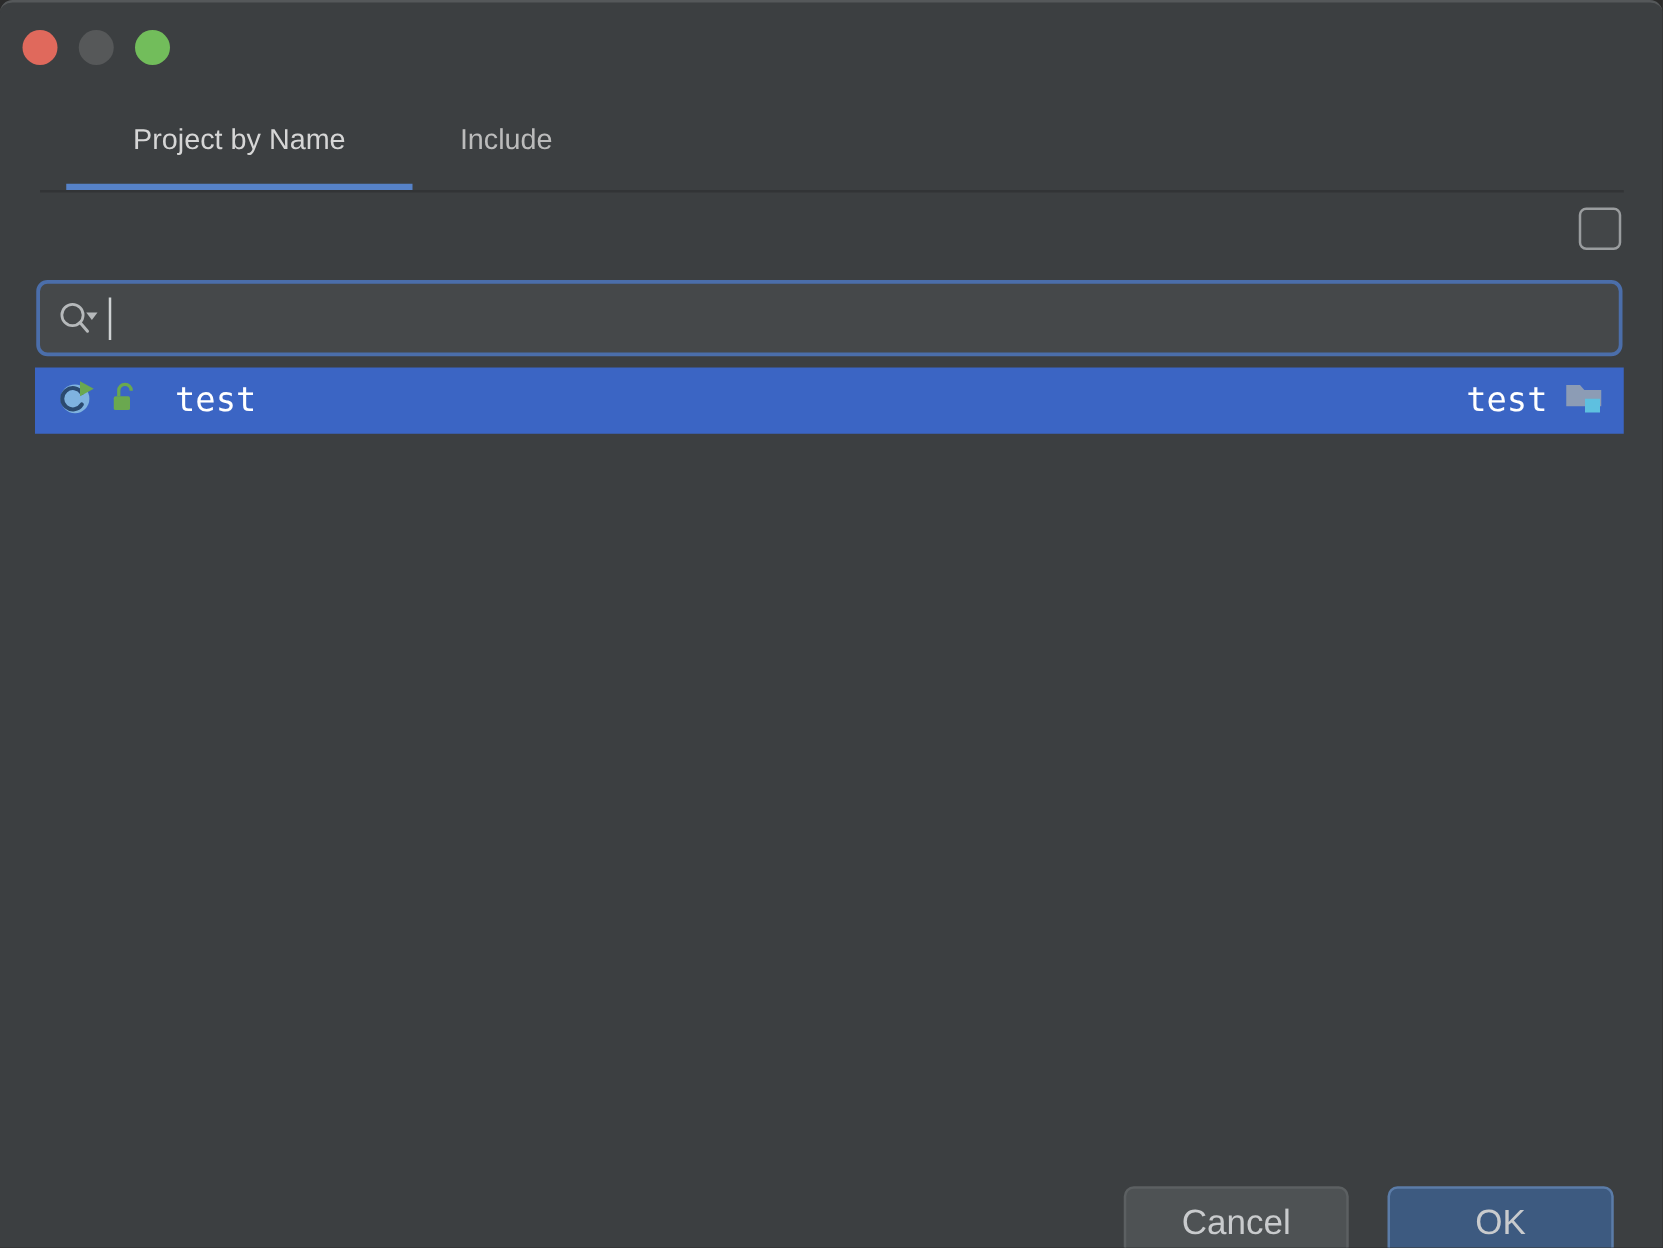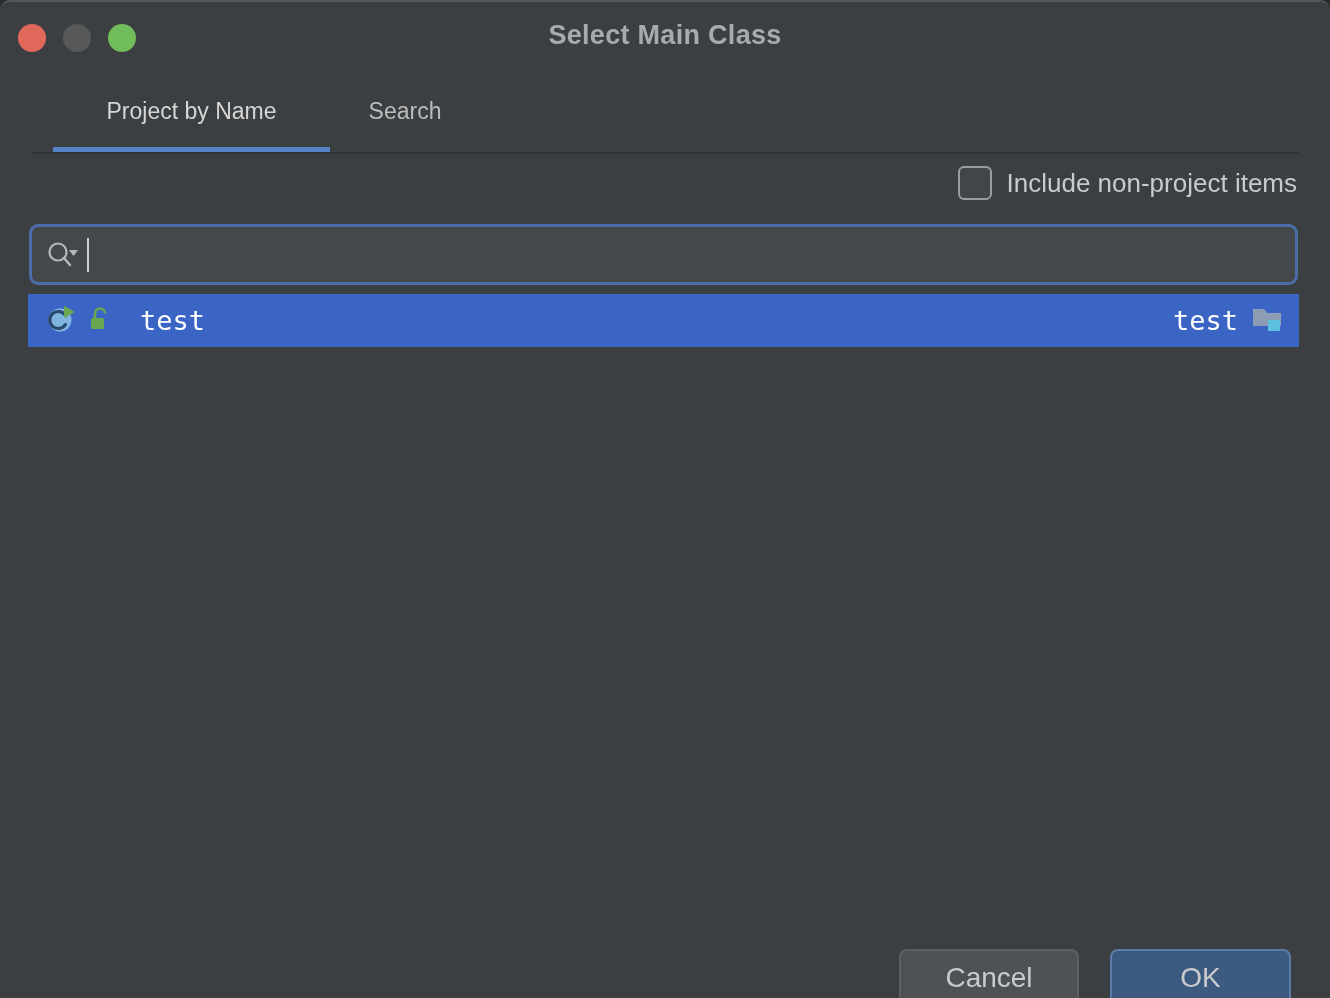--- a/index.html
+++ b/index.html
@@ -238,38 +238,36 @@
 <div id="dialog">
 
   <div id="titlebar">
 
     <div id="traffic-lights">
       <div class="light close"></div>
       <div class="light min"></div>
       <div class="light zoom"></div>
     </div>
 
-    <div id="window-title">Select Main Class</div>
   </div>
 
   <div id="tabbar">
     <div class="tab active" id="tab-search">
       <span class="tab-label">Project by Name</span>
       <span class="tab-underline"></span>
     </div>
     <div class="tab" id="tab-project">
-      <span class="tab-label">Search</span>
+      <span class="tab-label">Include</span>
       <span class="tab-underline"></span>
     </div>
   </div>
   <div id="tab-separator"></div>
 
   <div id="include-row">
     <div id="include-checkbox"></div>
-    <div id="include-label">Include non-project items</div>
   </div>
 
   <div id="search-wrap">
     <span id="search-icon">
       <svg width="34" height="30" viewBox="0 0 34 30">
         <circle cx="12" cy="12" r="8.5" fill="none" stroke="#b6b9bb" stroke-width="2.2"></circle>
         <line x1="18" y1="18" x2="24" y2="25" stroke="#b6b9bb" stroke-width="2.4" stroke-linecap="round"></line>
         <polygon points="23,10 32,10 27.5,16" fill="#b6b9bb"></polygon>
       </svg>
     </span>

